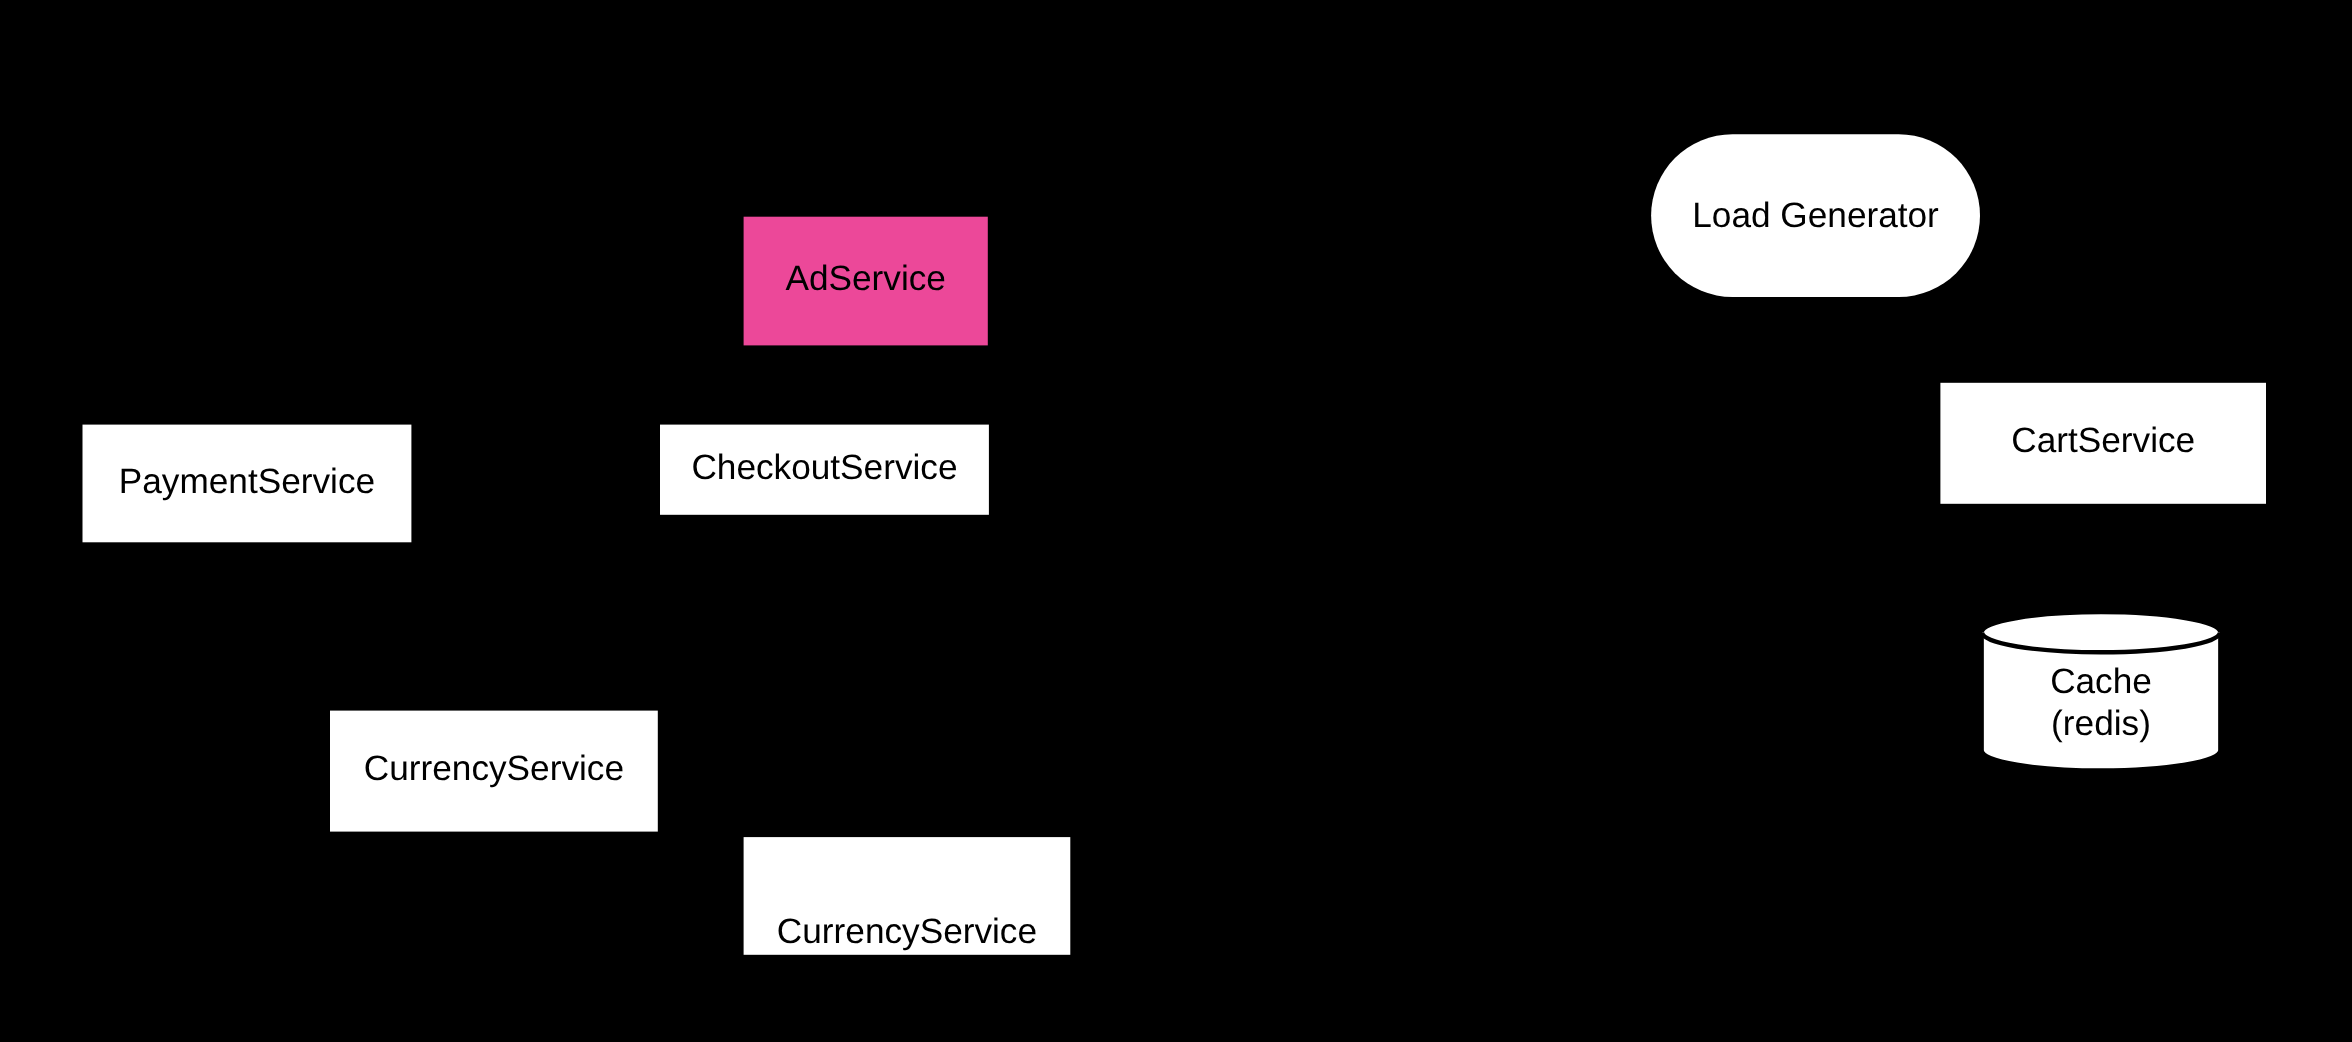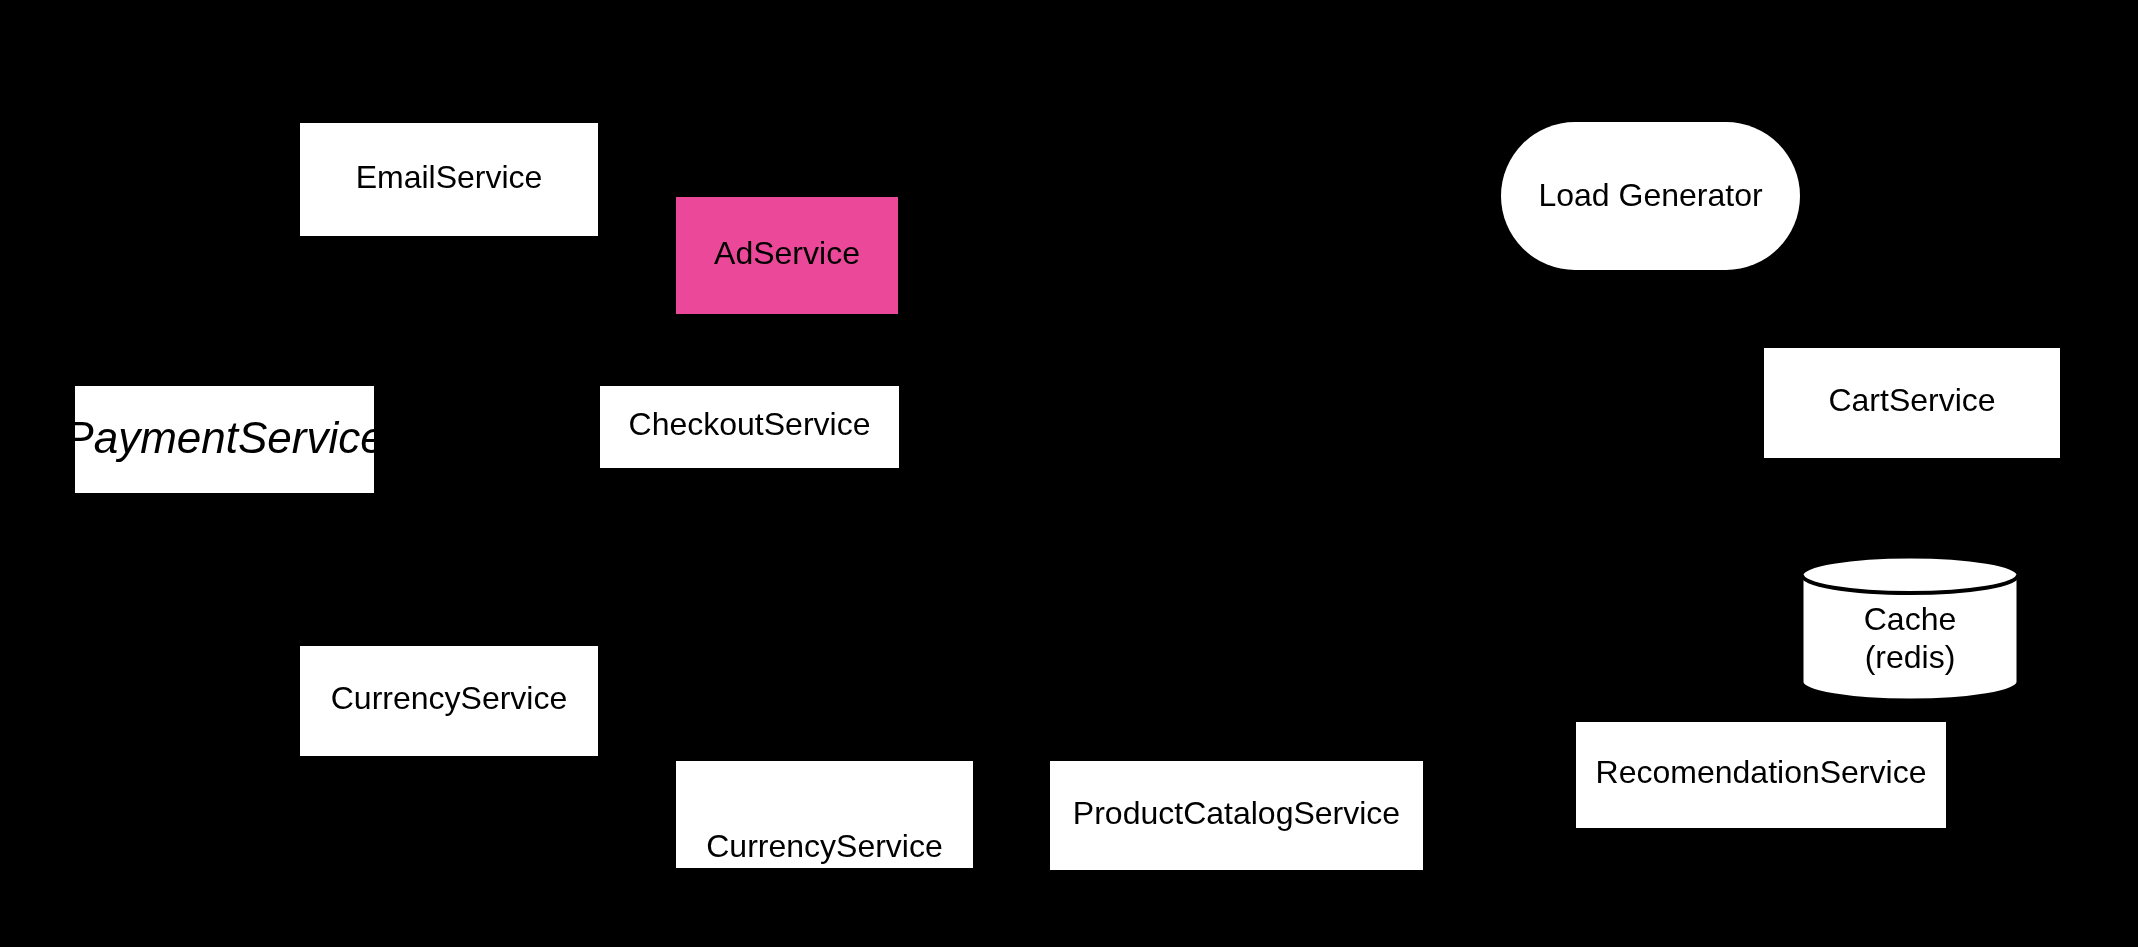--- a/index.html
+++ b/index.html
@@ -84,30 +84,27 @@
 
   .label {
     white-space: pre-line;
     pointer-events: none;
   }
 </style>
 </head>
 <body>
 
 <div id="canvas">
-    <div class="node rect" style="left: 300px; top: 123px; width: 298px; height: 113px; font-size: 32px; color: rgb(0, 0, 0); background: rgb(255, 255, 255);">
-      <span class="label">EmailService</span>
-    </div>
     <div class="node rect" style="left: 676px; top: 197px; width: 222px; height: 117px; font-size: 32px; color: rgb(0, 0, 0); background: #ec4899;">
       <span class="label">AdService</span>
     </div>
     <div class="node pill" style="left: 1501px; top: 122px; width: 299px; height: 148px; font-size: 32px; color: rgb(0, 0, 0); background: rgb(255, 255, 255);">
       <span class="label">Load Generator</span>
     </div>
-    <div class="node rect" style="left: 75px; top: 386px; width: 299px; height: 107px; font-size: 44px; color: rgb(0, 0, 0); background: rgb(255, 255, 255); font-style: italic;">
+    <div class="node rect" style="left: 75px; top: 386px; width: 299px; height: 107px; font-size: 32px; color: rgb(0, 0, 0); background: rgb(255, 255, 255);">
       <span class="label">PaymentService</span>
     </div>
     <div class="node rect" style="left: 600px; top: 386px; width: 299px; height: 82px; font-size: 32px; color: rgb(0, 0, 0); background: rgb(255, 255, 255);">
       <span class="label">CheckoutService</span>
     </div>
     <div class="node rect" style="left: 1764px; top: 348px; width: 296px; height: 110px; font-size: 32px; color: rgb(0, 0, 0); background: rgb(255, 255, 255);">
       <span class="label">CartService</span>
     </div>
     <div class="node cylinder" style="left: 1799px; top: 554px; width: 222px; height: 149px; font-size: 32px; color: rgb(0, 0, 0);">
       <span>
@@ -115,22 +112,16 @@
           <path d="M3 21 A108 18 0 0 1 219 21 L219 128 A108 18 0 0 1 3 128 Z" fill="#ffffff" stroke="#000000" stroke-width="3"></path>
           <path d="M3 21 A108 18 0 0 0 219 21" fill="#ffffff" stroke="#000000" stroke-width="4"></path>
         </svg>
       </span>
       <span class="label">Cache
 (redis)</span>
     </div>
     <div class="node rect" style="left: 300px; top: 646px; width: 298px; height: 110px; font-size: 32px; color: rgb(0, 0, 0); background: rgb(255, 255, 255);">
       <span class="label">CurrencyService</span>
     </div>
-    <div class="node rect" style="left: 1576px; top: 722px; width: 370px; height: 106px; font-size: 32px; color: rgb(0, 0, 0); background: rgb(255, 255, 255);">
-      <span class="label">RecomendationService</span>
-    </div>
     <div class="node rect" style="left: 676px; top: 761px; width: 297px; height: 107px; font-size: 32px; color: rgb(0, 0, 0); background: rgb(255, 255, 255); align-items: flex-end;">
       <span class="label">CurrencyService</span>
-    </div>
-    <div class="node rect" style="left: 1050px; top: 761px; width: 373px; height: 109px; font-size: 32px; color: rgb(0, 0, 0); background: rgb(255, 255, 255);">
-      <span class="label">ProductCatalogService</span>
     </div>
   </div>
 
 </body></html>

